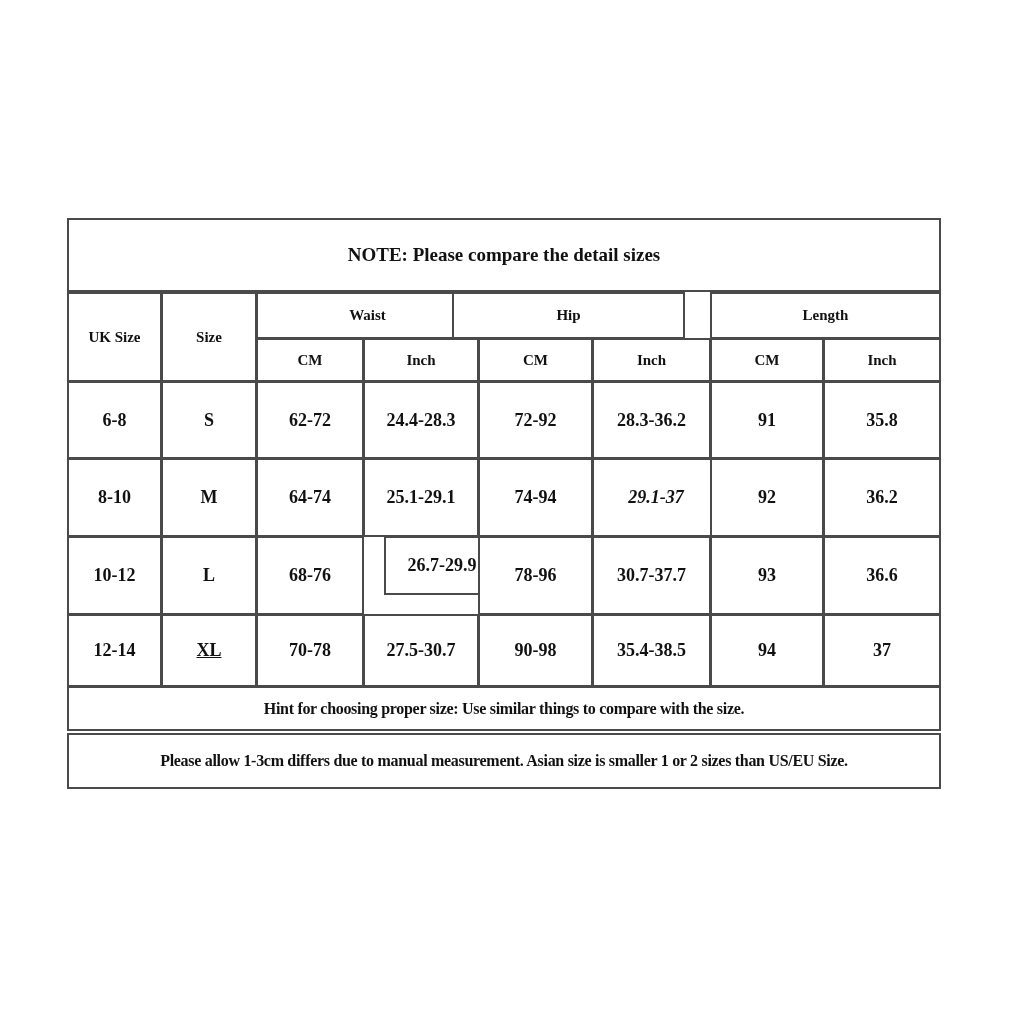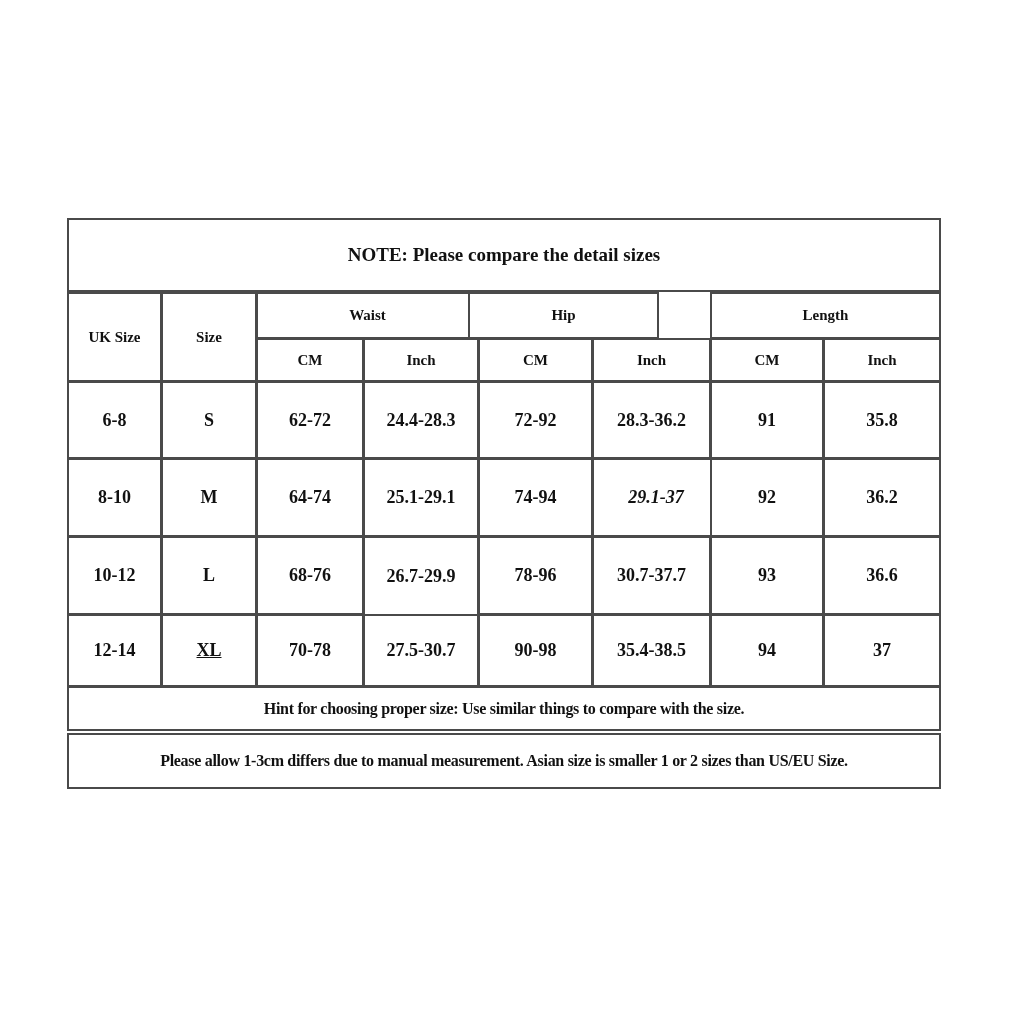--- a/index.html
+++ b/index.html
@@ -19,21 +19,21 @@
 <div>
 
   <div class="cell note" style="left:67px; top:218px; width:874px; height:74px;">
     <div>NOTE: Please compare the detail sizes</div>
   </div>
 
   <div class="cell hdr" style="left:67px; top:292px; width:95px; height:90px;">UK Size</div>
   <div class="cell hdr" style="left:161px; top:292px; width:96px; height:90px;">Size</div>
 
   <div class="cell hdr" style="left:256px; top:292px; width:223px; height:47px;">Waist</div>
-  <div class="cell hdr" style="left:468px; top:292px; width:191px; height:47px;">Hip</div>
+  <div class="cell hdr" style="left:452px; top:292px; width:233px; height:47px;">Hip</div>
   <div class="cell hdr" style="left:710px; top:292px; width:231px; height:47px;">Length</div>
 
   <div class="cell hdr" style="left:256px; top:338px; width:108px; height:44px;">CM</div>
   <div class="cell hdr" style="left:363px; top:338px; width:116px; height:44px;">Inch</div>
   <div class="cell hdr" style="left:478px; top:338px; width:115px; height:44px;">CM</div>
   <div class="cell hdr" style="left:592px; top:338px; width:119px; height:44px;">Inch</div>
   <div class="cell hdr" style="left:710px; top:338px; width:114px; height:44px;">CM</div>
   <div class="cell hdr" style="left:823px; top:338px; width:118px; height:44px;">Inch</div>
 
   <div>
@@ -55,21 +55,21 @@
     <div class="cell val" style="left:478px; top:458px; width:115px; height:79px;">74-94</div>
     <div class="cell val" style="left:592px; top:458px; width:128px; height:79px;font-style:italic;">29.1-37</div>
     <div class="cell val" style="left:710px; top:458px; width:114px; height:79px;">92</div>
     <div class="cell val" style="left:823px; top:458px; width:118px; height:79px;">36.2</div>
   </div>
 
   <div>
     <div class="cell val" style="left:67px; top:536px; width:95px; height:79px;">10-12</div>
     <div class="cell val" style="left:161px; top:536px; width:96px; height:79px;">L</div>
     <div class="cell val" style="left:256px; top:536px; width:108px; height:79px;">68-76</div>
-    <div class="cell val" style="left:363px; top:536px; width:116px; height:80px;">26.7-29.9</div>
+    <div class="cell val" style="left:384px; top:536px; width:116px; height:59px;">26.7-29.9</div>
     <div class="cell val" style="left:478px; top:536px; width:115px; height:79px;">78-96</div>
     <div class="cell val" style="left:592px; top:536px; width:119px; height:79px;">30.7-37.7</div>
     <div class="cell val" style="left:710px; top:536px; width:114px; height:79px;">93</div>
     <div class="cell val" style="left:823px; top:536px; width:118px; height:79px;">36.6</div>
   </div>
 
   <div>
     <div class="cell val" style="left:67px; top:614px; width:95px; height:73px;">12-14</div>
     <div class="cell val" style="left:161px; top:614px; width:96px; height:73px;text-decoration:underline;">XL</div>
     <div class="cell val" style="left:256px; top:614px; width:108px; height:73px;">70-78</div>

